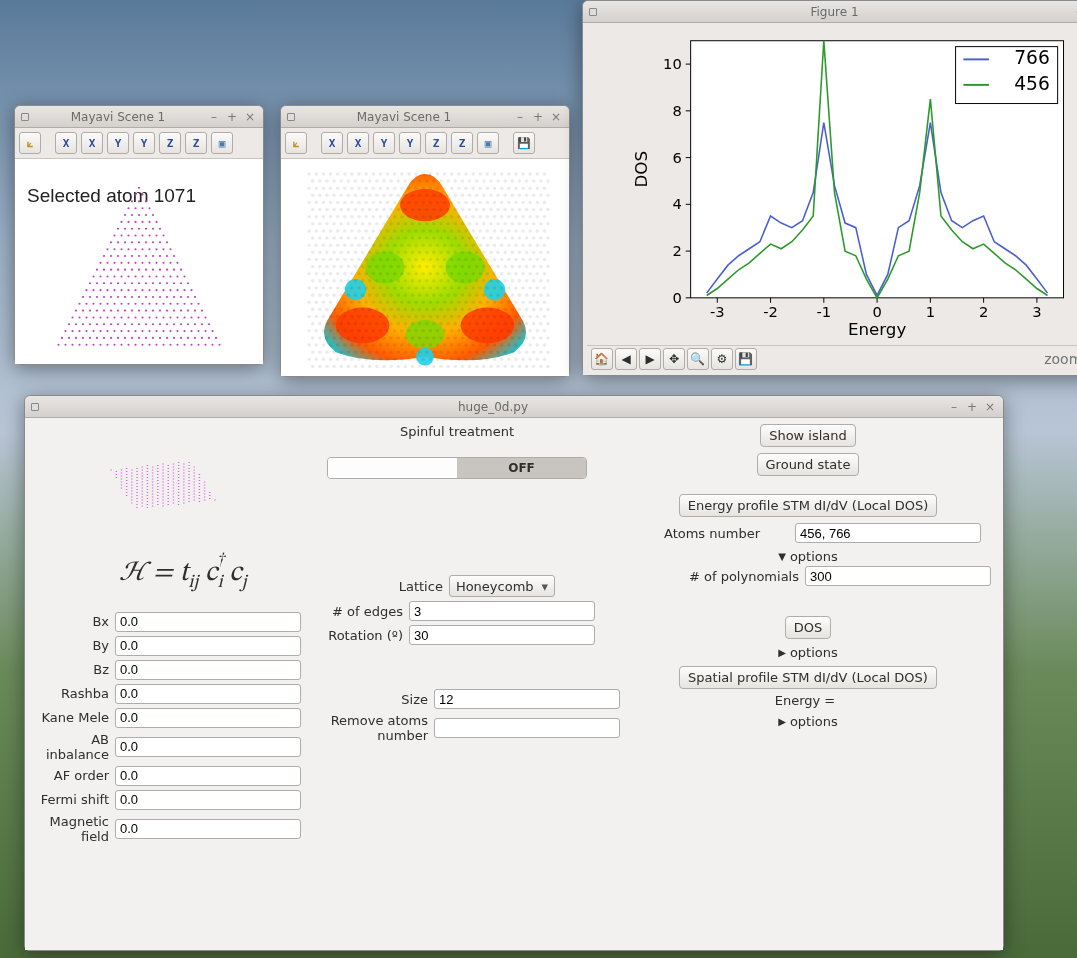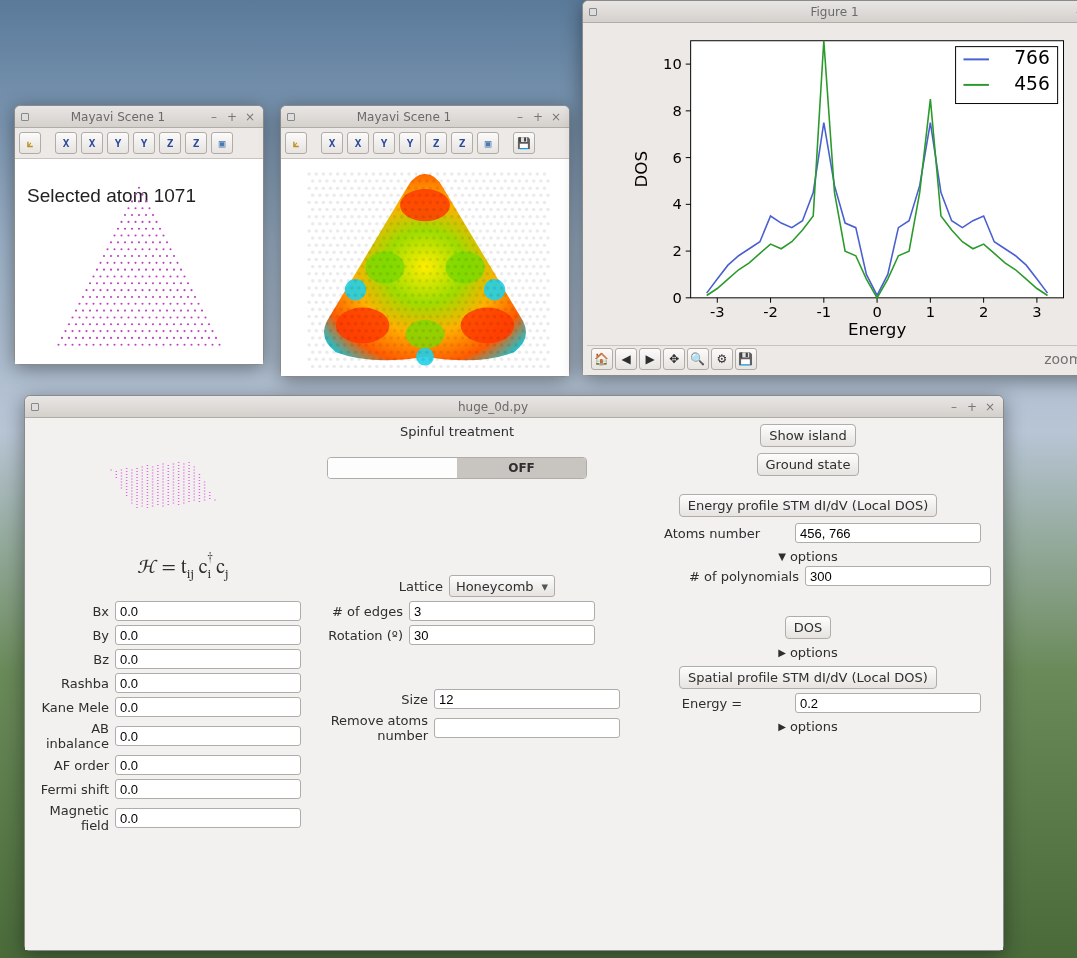--- a/index.html
+++ b/index.html
@@ -97,21 +97,21 @@
   .plot-toolbar .spacer { flex:1; }
   .tbicon { width:22px; height:22px; border:1px solid #b0aca8; border-radius:3px;
     background:linear-gradient(#fcfbfa,#e6e3e0); display:flex; align-items:center; justify-content:center;
     font-size:12px; cursor:pointer; }
   
   .panel-body { display:flex; padding:6px 8px; gap:14px; height:100%; }
   .col { display:flex; flex-direction:column;align-items:center; }
   .col1 { width:260px; }
   .col2 { width:300px; padding-top:0; }
   .col3 { flex:1; }
-  .ham-img { margin:8px 0 18px 40px; font-family: 'STIX Two Math','Cambria Math','Times New Roman',serif; font-size:20px; }
+  .ham-img { margin:8px 0 18px 40px; font-family: 'STIX Two Math','Cambria Math','Times New Roman',serif; font-size:28px; font-style:italic; }
   .lattice-preview { margin:6px auto 8px auto; width:160px; height:110px; position:relative; }
   .section-label { text-align:center; font-size:13px; margin-bottom:2px; }
 </style>
 </head>
 <body>
 
 <div id="mayavi1" class="window">
   <div class="titlebar">
     <span class="dot"></span>
     <span class="title">Mayavi Scene 1</span>
@@ -1854,21 +1854,20 @@
         <div style="height:26px"></div>
         <div class="button" style="margin-bottom:4px">DOS</div>
         <div class="expander">
             <span class="tri">▶</span>
             <span>options</span>
           </div>
 
         <div class="button" style="margin:4px 0 4px 0">Spatial profile STM dI/dV (Local DOS)</div>
         <div class="row">
             <label style="width:160px;text-align:center">Energy =</label>
-          <input class="input" style="flex: 1 1 0%;" value="0.2">
           </div>
         <div class="expander">
             <span class="tri">▶</span>
             <span>options</span>
           </div>
       </div>
     </div>
   </div>
 </div>
 

